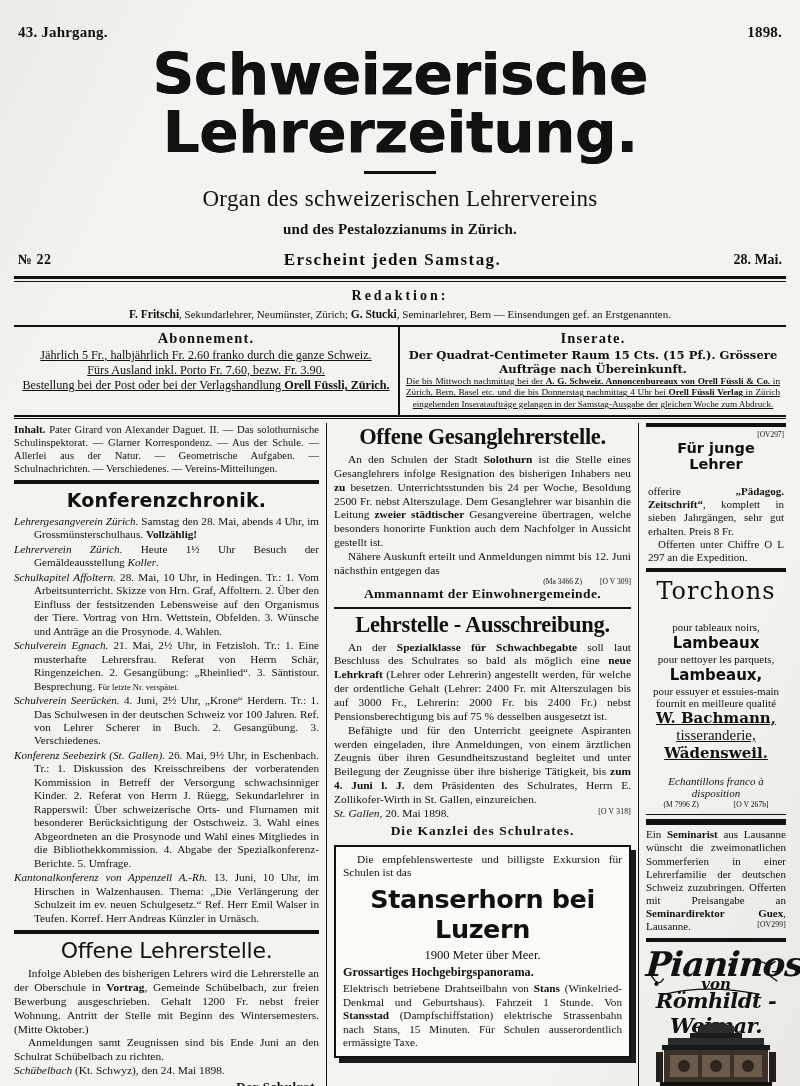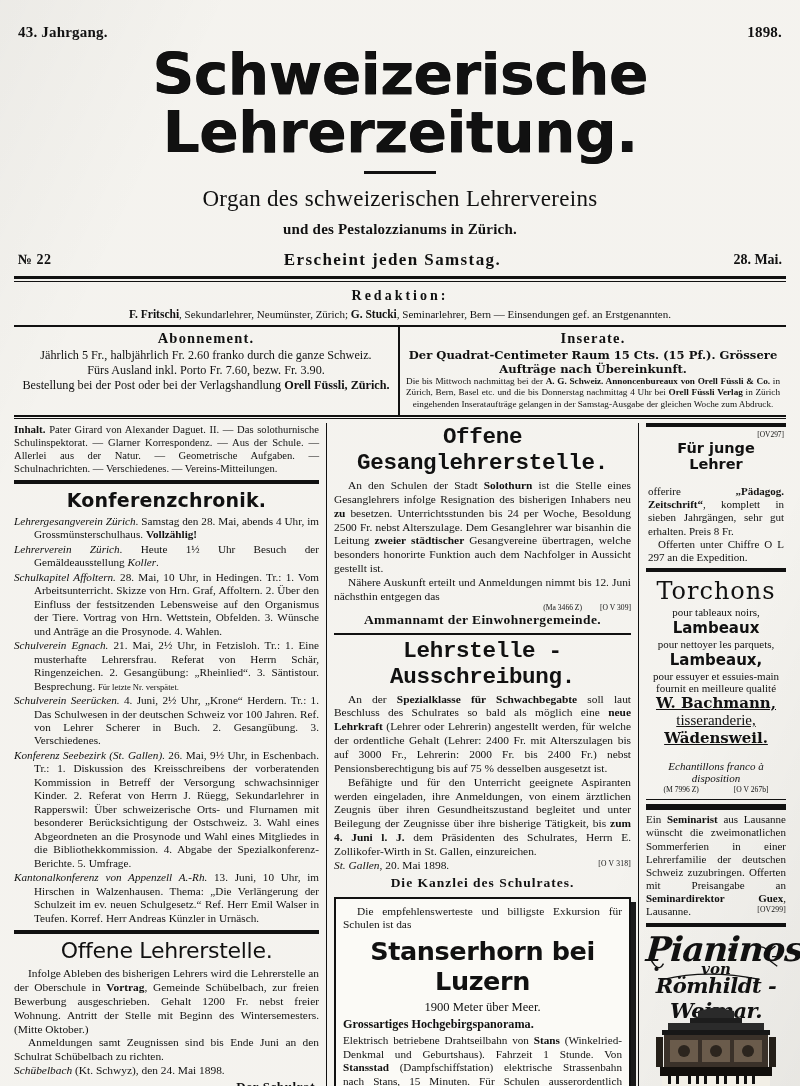--- a/index.html
+++ b/index.html
@@ -46,21 +46,21 @@
   .redaktion-head { text-align:center; font-weight:bold; font-size:14px; letter-spacing:3px; margin:6px 0 4px 0; }
   .redaktion-line { text-align:center; font-size:11px; margin-bottom:5px; }
   .redaktion-line b { font-size:11.5px; }
 
   
   .two-box { display:flex; border-top:2px solid #111; border-bottom:2px solid #111; }
   .two-box > div { padding:3px 6px 4px 6px; }
   .box-left { width:50%; border-right:2px solid #111; }
   .box-right { width:50%; }
   .bx-head { text-align:center; font-weight:bold; font-size:14.5px; letter-spacing:1.2px; margin-bottom:1px;}
-  .bx-line { text-align:center; font-size:12.2px; line-height:1.25; }
+  .bx-line { text-align:center; font-size:12.2px; line-height:1.25;text-decoration:underline; }
   .bx-line.small { font-size:9.2px; line-height:1.26; text-align:justify; text-align-last:center;}
   .ins-rate { text-align:center; font-size:11.6px; font-weight:bold; font-family:"DejaVu Serif",serif; }
 
   
   .cols { display:flex; margin-top:4px; height:694px; }
   .col { position:relative; }
   .col1 { width:313px; padding-right:7px; border-right:1px solid #111; }
   .col2 { width:312px; padding:0 7px; border-right:1px solid #111; }
   .col3 { width:auto; flex:1; padding-left:7px; }
 
@@ -77,21 +77,21 @@
   .entry .tiny { font-size:8.6px; }
 
   .big-head { text-align:center; font-family:"DejaVu Sans",sans-serif; font-weight:normal;
               font-size:22px; letter-spacing:-0.3px; margin:3px 0 4px 0; }
   .para { font-size:11.4px; line-height:1.215; text-align:justify; text-indent:14px; }
   .para.noind { text-indent:0; }
   .sig-right { text-align:right; font-weight:bold; font-size:13px; letter-spacing:.6px; margin-top:1px;}
   .ref { font-size:7.6px; letter-spacing:.2px; }
 
   
-  .ad-head-2 { text-align:center; font-family:Liberation Mono, monospace; font-weight:bold;
+  .ad-head-2 { text-align:center; font-family:Liberation Serif, serif; font-weight:bold;
                font-size:22.5px; letter-spacing:-0.3px; margin:1px 0 3px 0; }
   .center-b { text-align:center; font-weight:bold; font-size:13.5px; letter-spacing:.4px; }
   .refs-row { display:flex; justify-content:flex-end; gap:18px; font-size:7.6px; margin-top:-1px;}
   .rule2 { border:0; border-top:2px solid #111; margin:5px 0 3px 0; }
 
   .stans-box { border:2px solid #111; margin-top:6px; padding:6px 7px 7px 7px;
                position:relative; box-shadow:5px 5px 0 0 #1b1b1b; background:#fbfaf6;}
   .stans-title { text-align:center; font-family:"DejaVu Sans",sans-serif; font-weight:bold;
                  font-size:25.5px; letter-spacing:-0.4px; margin:4px 0 4px 0; }
   .stans-sub { text-align:center; font-size:12.6px; margin-bottom:2px; }
@@ -100,21 +100,21 @@
 
   
   .ad3 { border-top:4px solid #111; border-bottom:4px solid #111; padding:3px 2px 4px 2px; margin-bottom:5px;}
   .ad3.plain { border:0; padding:0; }
   .r-ref { text-align:right; font-size:7.4px; }
   .r-head-sans { text-align:center; font-family:"DejaVu Sans",sans-serif; font-weight:bold;
                  font-size:14.5px; margin:1px 0 13px 0; }
   .r-body { font-size:11px; line-height:1.2; text-align:justify; }
   .r-body b { font-weight:bold; }
   .torchon-title { text-align:center; font-family:"DejaVu Serif",serif; font-size:24px;
-                   letter-spacing:1px; margin:2px 0 1px 0; }
+                   letter-spacing:1px; margin:2px 0 16px 0; }
   .t-sub { text-align:center; font-size:11px; }
   .t-b { text-align:center; font-weight:bold; font-size:15px; font-family:"DejaVu Sans",sans-serif; margin:1px 0;}
   .t-name { text-align:center; font-size:15px;text-decoration:underline; }
   .t-name b { font-family:"DejaVu Serif",serif; font-weight:bold; }
   .t-ital { text-align:center; font-style:italic; font-size:11px; margin-top:13px;}
   .t-refs { display:flex; justify-content:space-around; font-size:7.6px; margin-top:1px;align-items:flex-end;}
   .thin-sep { border:0; border-top:1px solid #111; margin:3px 0; }
   .blk-bar { height:6px; background:#111; margin:4px 0 3px 0;}
 
   

